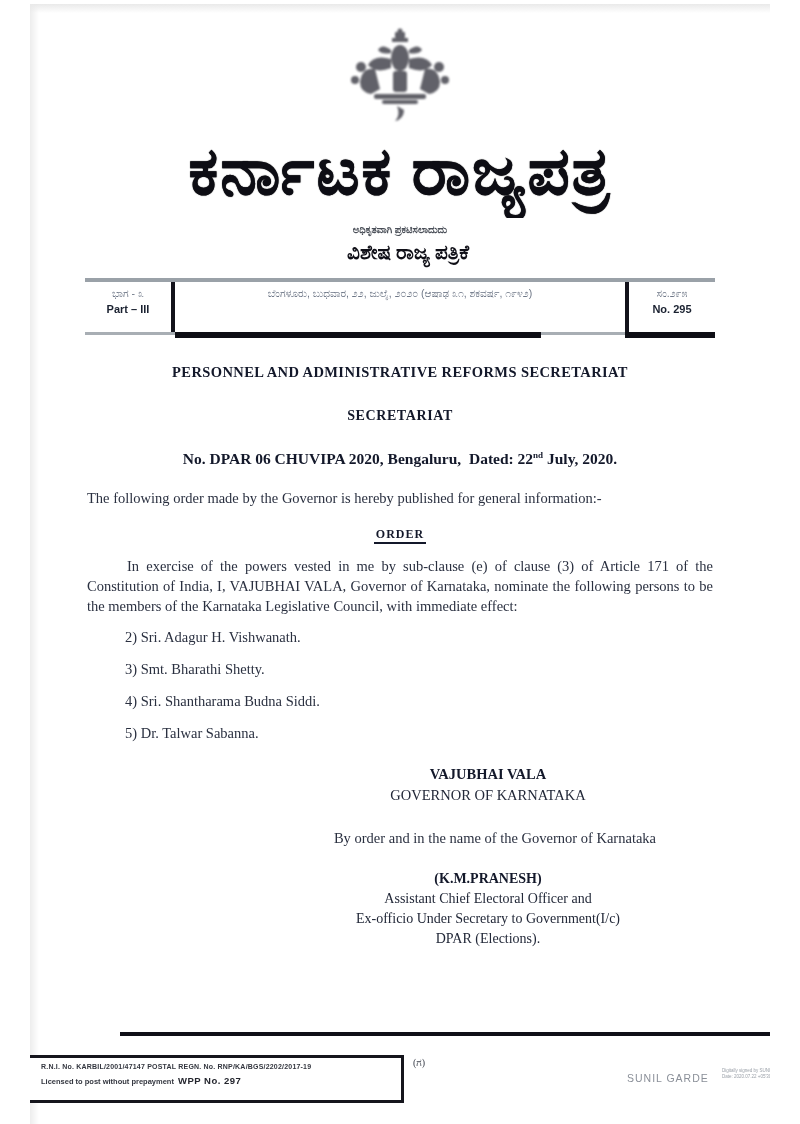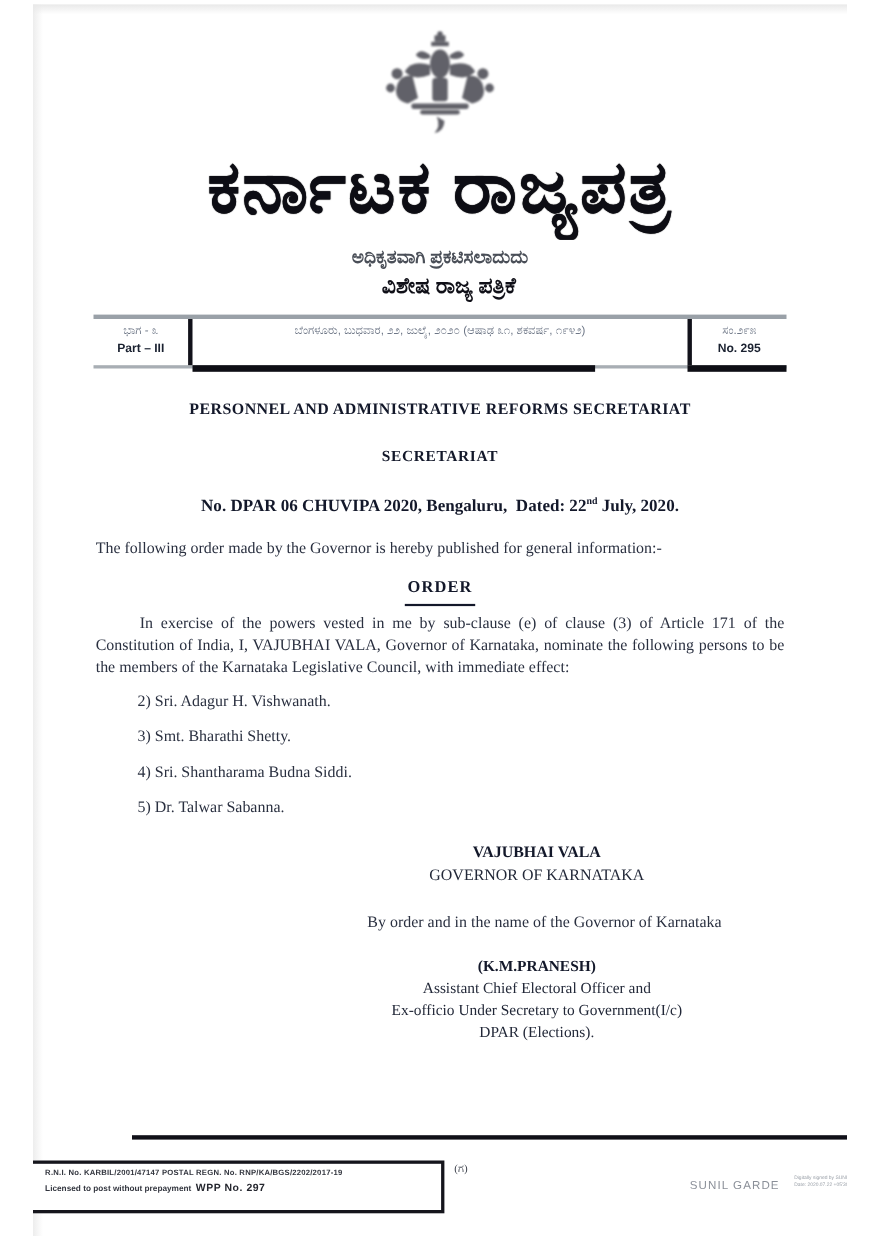--- a/index.html
+++ b/index.html
@@ -26,51 +26,51 @@
     font-weight: bold;
     font-size: 66px;
     line-height: 92px;
     letter-spacing: 2px;
     color: #0d0d14;
     white-space: nowrap;
     overflow: hidden;
     filter: blur(0.4px);
     text-shadow: 0 0 1px #000;
   }
-  .gazette-sub1 { margin-top: 6px; text-align: center; font-size: 17px; color: #4a4f58; font-weight: bold; filter: blur(0.3px); }
+  .gazette-sub1 { margin-top: 6px; text-align: center; font-size: 10px; color: #4a4f58; font-weight: bold; filter: blur(0.3px); }
   .gazette-sub2 { margin-top: 5px; text-align: center; font-size: 20px; color: #101018; font-weight: bold; filter: blur(0.2px); padding-left: 16px; }
 
   
   .band {
     position: relative;
     margin: 14px 55px 0;
     display: flex;
     align-items: stretch;
     border-top: 4px solid #9aa1a8;
     border-bottom: 3px solid #a8aeb4;
     font-family: "Liberation Sans", sans-serif;
   }
-  .band-cell { padding: 5px 2px 8px; text-align: center; }
+  .band-cell { padding: 5px 2px 16px; text-align: center; }
   .band-cell .kn { font-size: 10.5px; color: #6d7686; line-height: 13px; }
   .band-cell .en { font-size: 11px; font-weight: bold; color: #1a2130; line-height: 14px; margin-top: 2px; }
   .band-left  { width: 90px; border-right: 4px solid #12121a; }
   .band-center{ flex: 1; }
   .band-right { width: 90px; border-left: 4px solid #12121a; }
   .band-underline-left  { position: absolute; left: 90px;  bottom: -6px; width: 366px; height: 6px; background: #0e0e15; }
   .band-underline-right { position: absolute; right: 0;    bottom: -6px; width: 90px;  height: 6px; background: #0e0e15; }
 
   
   .doc { margin: 0 57px; }
   .dept    { margin-top: 29px; text-align: center; font-weight: bold; font-size: 14.5px; letter-spacing: 0.4px; color: #13182a; }
   .notif   { margin-top: 27px; text-align: center; font-weight: bold; font-size: 14px; letter-spacing: 0.6px; color: #13182a; }
   .refline { margin-top: 26px; text-align: center; font-weight: bold; font-size: 15.5px; color: #13182a; }
   .refline sup { font-size: 9px; }
   .intro   { margin-top: 22px; font-size: 14.5px; text-align: justify; color: #2a3040; }
   .order-h { margin-top: 17px; text-align: center; }
-  .order-h span { font-weight: bold; font-size: 15px; letter-spacing: 1px; color: #13182a; border-bottom: 2.5px solid #13182a; padding: 0 2px 7px; }
+  .order-h span { font-weight: bold; font-size: 12px; letter-spacing: 1px; color: #13182a; border-bottom: 2.5px solid #13182a; padding: 0 2px 1px; }
   .para    { margin-top: 14px; font-size: 14.5px; line-height: 20px; text-align: justify; text-indent: 40px; color: #2a3040; }
   .nominees { margin-top: 12px; margin-left: 38px; }
   .nominee  { font-size: 14.5px; line-height: 18px; margin-bottom: 14px; color: #2a3040; }
 
   .sig-block   { margin-top: 22px; text-align: center; transform: translateX(88px); }
   .sig-name    { font-weight: bold; font-size: 14.5px; color: #13182a; line-height: 21px; }
   .sig-title   { font-size: 14.5px; color: #222838; line-height: 21px; }
   .by-order    { margin-top: 24px; text-align: center; transform: translateX(95px); font-size: 14.5px; color: #2a3040; }
   .officer-block { margin-top: 22px; text-align: center; transform: translateX(88px); }
   .officer-name  { font-weight: bold; font-size: 14px; color: #13182a; line-height: 20px; }

